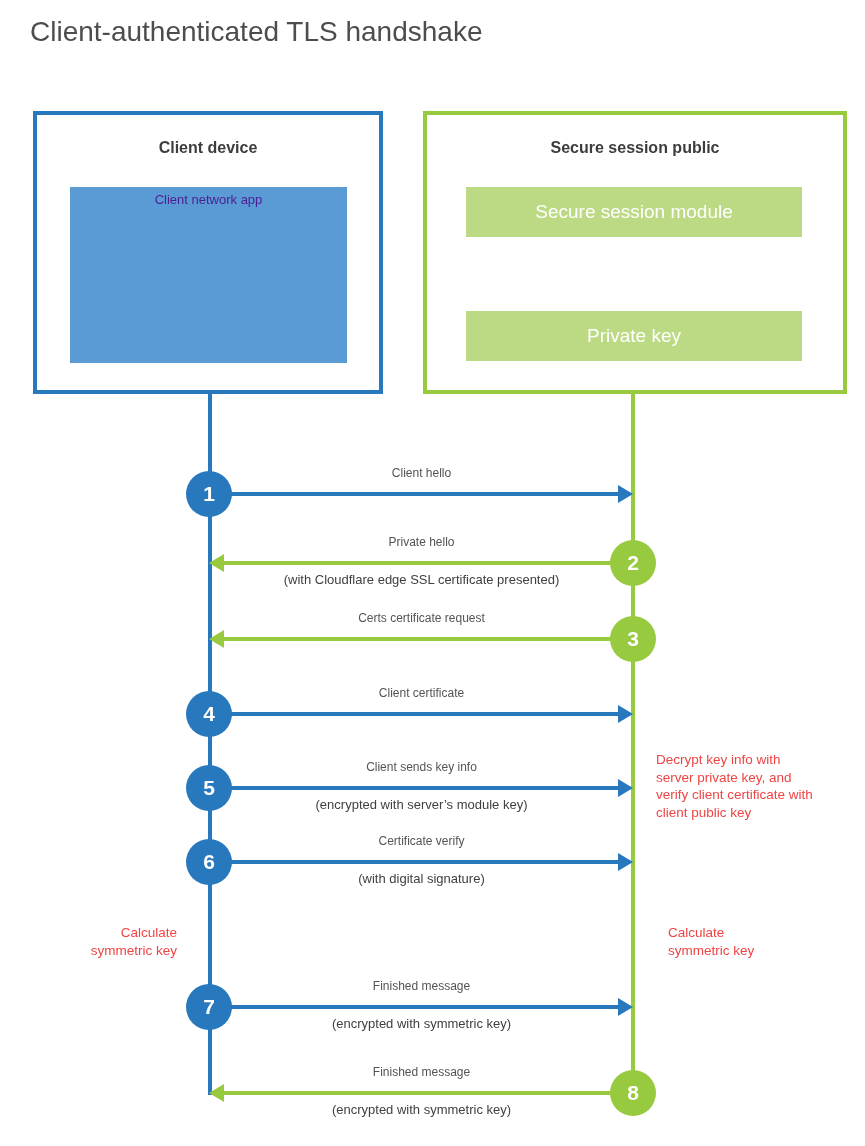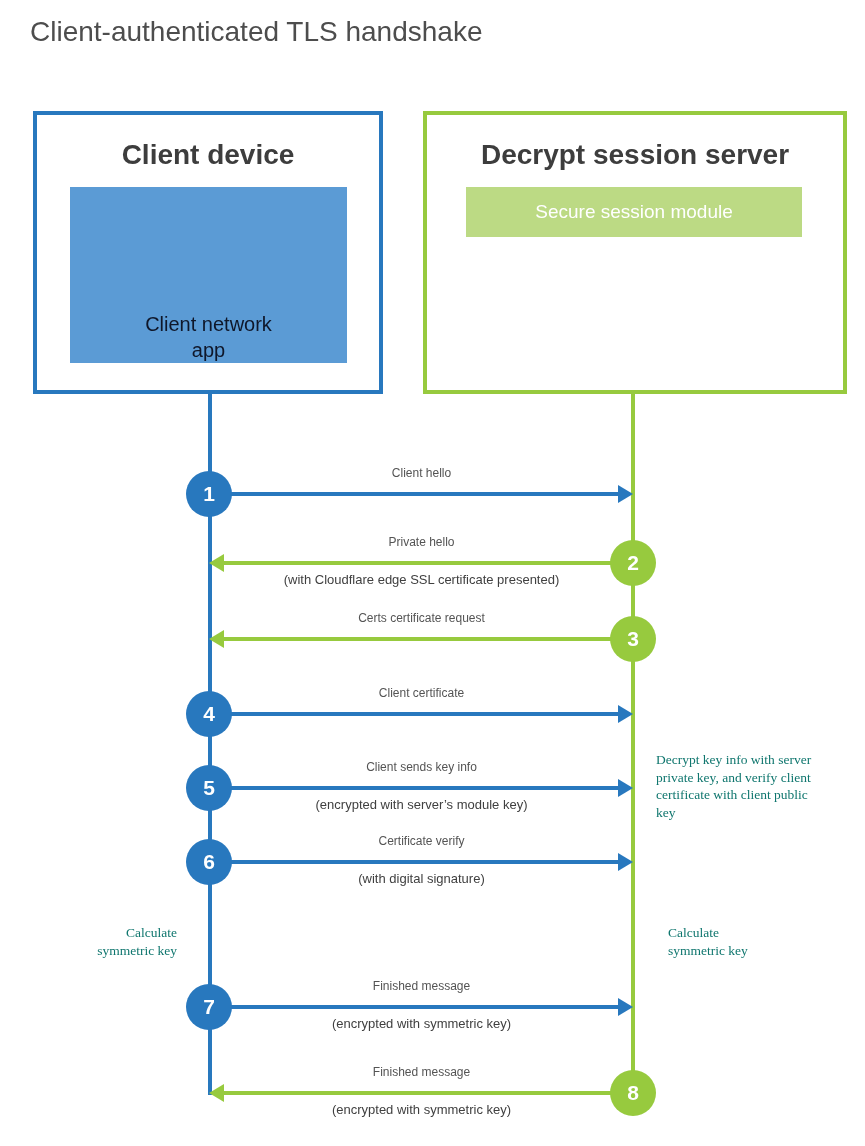--- a/index.html
+++ b/index.html
@@ -8,25 +8,25 @@
     font-family:"Liberation Sans","DejaVu Sans",sans-serif;
   }
   .page-title{
     position:absolute;left:30px;top:16px;font-size:28px;font-weight:300;
     color:#4d4d4d;letter-spacing:0px;
   }
   
   .entity-box{position:absolute;top:111px;height:283px;box-sizing:border-box;background:#fff;}
   .client-box{left:33px;width:350px;border:4px solid #2878be;}
   .server-box{left:423px;width:424px;border:4px solid #97ca3e;}
-  .entity-title{margin-top:24px;text-align:center;font-size:28px;font-weight:bold;color:#3d3d3d;}
+  .entity-title{margin-top:24px;text-align:center;font-size:16px;font-weight:bold;color:#3d3d3d;}
   .app-box{
     position:absolute;left:70px;top:187px;width:277px;height:176px;background:#5b9bd5;
-    display:flex;align-items:flex-end;justify-content:center;text-align:center;
-    color:#0f172a;font-size:20px;line-height:26px;
+    display:flex;align-items:flex-start;justify-content:center;text-align:center;
+    color:#4c1d95;font-size:13px;line-height:26px;
   }
   .app-box span{display:block;width:160px;}
   .module-bar{
     position:absolute;left:466px;width:336px;height:50px;background:#bcda84;
     display:flex;align-items:center;justify-content:center;
     color:#ffffff;font-size:19px;
   }
   
   .vline{position:absolute;top:394px;width:4px;height:701px;z-index:1;}
   .vline.blue{left:208px;background:#2878be;}
@@ -44,45 +44,48 @@
     position:absolute;top:-23px;width:46px;height:46px;border-radius:50%;z-index:3;
     color:#ffffff;font-size:21px;font-weight:bold;text-align:center;line-height:46px;
   }
   .from-client .num{left:186px;background:#2878be;}
   .from-server .num{left:610px;background:#97ca3e;}
   .lbl{position:absolute;left:210px;width:423px;top:-32px;line-height:22px;
     text-align:center;font-size:12px;color:#545454;z-index:2;}
   .sub{position:absolute;left:210px;width:423px;top:9px;line-height:16px;
     text-align:center;font-size:13px;color:#404040;z-index:2;}
   
-  .note{position:absolute;font-size:13.5px;line-height:17.5px;color:#0f766e;z-index:2;font-family:Liberation Serif, serif;}
+  .note{position:absolute;font-size:13.5px;line-height:17.5px;color:#ef4444;z-index:2;}
   .note-decrypt{left:656px;top:751px;width:162px;text-align:left;}
   .note-calc-left{left:77px;top:924px;width:100px;text-align:right;}
   .note-calc-right{left:668px;top:924px;width:110px;text-align:left;}
   .note span{display:block;}
 </style>
 </head>
 <body>
 
 <div class="canvas">
 
   <div class="page-title">Client-authenticated TLS handshake</div>
 
   <div class="entity-box client-box">
     <div class="entity-title">Client device</div>
   </div>
   <div class="app-box">
     <span>Client network app</span>
   </div>
 
   <div class="entity-box server-box">
-    <div class="entity-title">Decrypt session server</div>
+    <div class="entity-title">Secure session public</div>
   </div>
   <div class="module-bar" style="top:187px">
     <span>Secure session module</span>
+  </div>
+  <div class="module-bar" style="top:311px">
+    <span>Private key</span>
   </div>
 
   <div class="vline blue"></div>
   <div class="vline green"></div>
 
   <div class="msg from-client" style="top:494px">
     <div class="line"></div>
     <div class="head"></div>
     <div class="num">1</div>
     <div class="lbl">Client hello</div>

